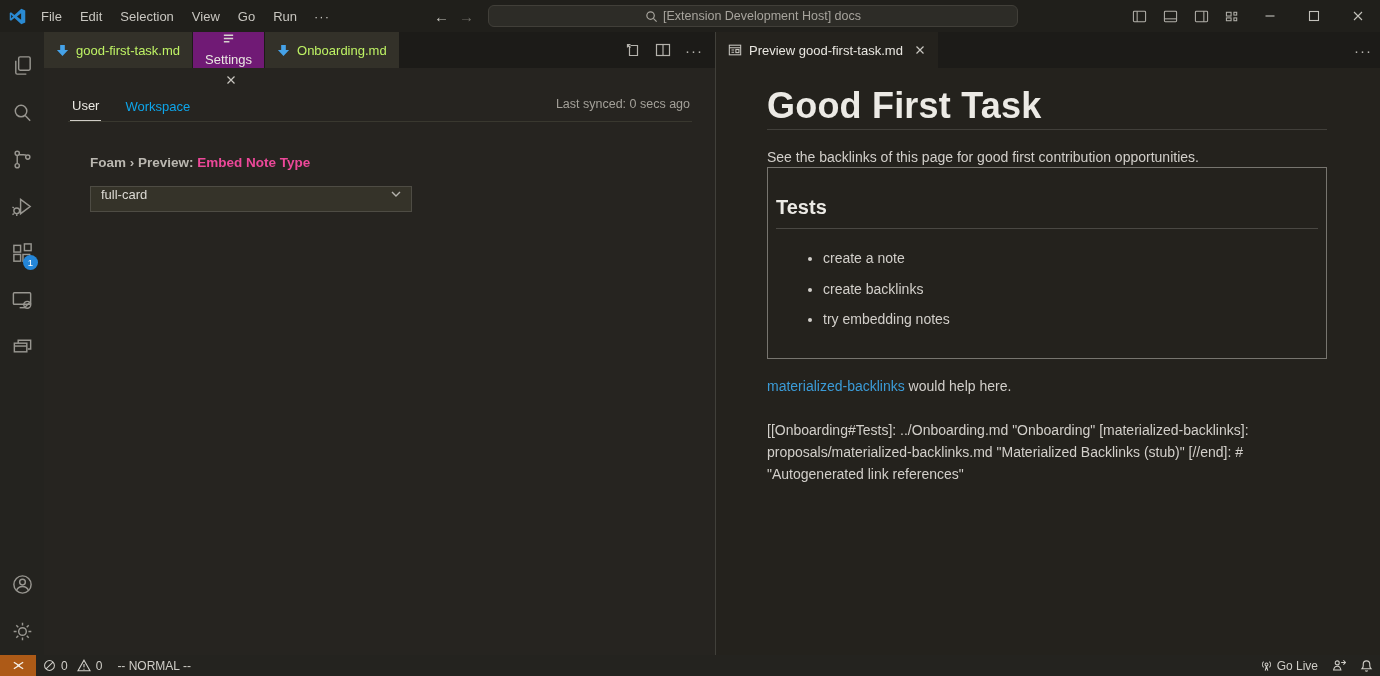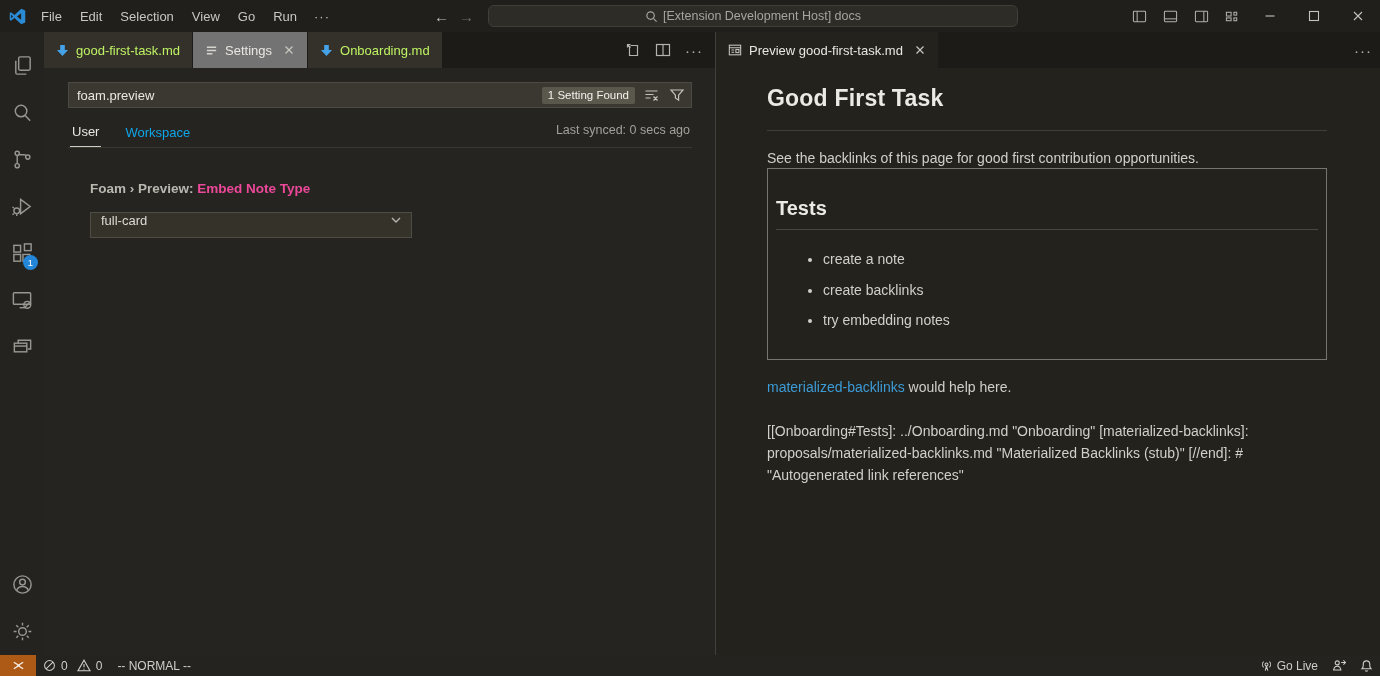--- a/index.html
+++ b/index.html
@@ -51,21 +51,21 @@
   .group-left { width:671px; flex:0 0 671px; display:flex; flex-direction:column; background:#262420; }
   .group-divider { width:1px; flex:0 0 1px; background:#41403a; }
   .group-right { flex:1 1 auto; display:flex; flex-direction:column; background:#24221d; }
 
   
   .tabstrip { height:36px; flex:0 0 36px; background:#1c1b18; display:flex; align-items:stretch; }
   .tab {
     display:flex; align-items:center; gap:7px; padding:0 12px; font-size:13px;
     background:#333129; color:#bef264; border-right:1px solid #1c1b18; cursor:default;
   }
-  .tab.active-left { background:#737373; color:#e9e7e1; }
+  .tab.active-left { background:#701a75; color:#e9e7e1;flex-direction:column; }
   .tab.active-right { background:#24221d; color:#e9e7e1; }
   .tab-close { margin-left:4px; color:#c9c7c1; display:flex; align-items:center; }
   .editor-actions { margin-left:auto; display:flex; align-items:center; gap:14px; padding-right:12px; color:#b5b3ad; }
   .ellipsis { font-size:15px; letter-spacing:1px; color:#b5b3ad; }
 
   
   .settings-body { padding:14px 23px 0 24px; }
   .settings-search {
     height:26px; background:#3a3831; border:1px solid #4c4a42; display:flex; align-items:center;
     padding:0 6px 0 8px; font-size:13px; color:#e9e7e1;
@@ -84,21 +84,21 @@
   .select-box {
     margin-top:16px; width:322px; height:26px; background:#353329; border:1px solid #4e4c44;
     display:flex; padding:0 8px 0 10px; font-size:13px; color:#dddbd5; cursor:default;
   }
   .select-box .value { flex:1 1 auto; }
   .select-box .chev { color:#b5b3ad; }
 
   
   .preview-scroll { flex:1 1 auto; overflow:hidden; }
   .preview-content { padding:17px 57px 0 51px; font-size:14px; color:#d2cfca; }
-  .md-h1 { font-size:23px; font-weight:600; color:#eceae5; letter-spacing:0.2px; padding-bottom:18px; border-bottom:1px solid #413f3a; }
+  .md-h1 { font-size:36px; font-weight:600; color:#eceae5; letter-spacing:0.2px; padding-bottom:2px; border-bottom:1px solid #413f3a; }
   .md-p { margin-top:17px; line-height:1.45; }
   .md-card { border:1px solid #77756f; padding:28px 8px 20px; }
   .md-h2 { font-size:20px; font-weight:600; color:#eceae5; padding:0 0 9px 0; border-bottom:1px solid #4a4843; }
   .md-card ul { margin-top:18px; padding-left:47px; }
   .md-card li { margin-bottom:8px; line-height:1.6; }
   .md-link { color:#3b9bd7; cursor:pointer; }
   .md-refs { margin-top:22px; line-height:22px; width:560px; }
 
   
   .statusbar {
@@ -304,34 +304,20 @@
             <svg width="16" height="16" viewBox="0 0 16 16" fill="none" stroke="currentColor" stroke-width="1.2">
                 <rect x="1.5" y="2.5" width="13" height="11"></rect>
                 <path d="M8 2.5v11"></path>
               </svg>
           </span>
           <span class="ellipsis">···</span>
         </div>
       </div>
 
       <div class="settings-body">
-        <div class="settings-search">
-          <span class="query">foam.preview</span>
-          <span class="result-badge">1 Setting Found</span>
-          <span class="search-icon-btn">
-            <svg width="16" height="16" viewBox="0 0 16 16" fill="none" stroke="currentColor" stroke-width="1.2">
-                <path d="M1.5 4h12M1.5 7.5h8M1.5 11h5M9.5 9.5l4 4M13.5 9.5l-4 4"></path>
-              </svg>
-          </span>
-          <span class="search-icon-btn">
-            <svg width="16" height="16" viewBox="0 0 16 16" fill="none" stroke="currentColor" stroke-width="1.2">
-                <path d="M2 3h12L9.6 8.2v5L6.4 11V8.2z"></path>
-              </svg>
-          </span>
-        </div>
 
         <div class="scope-row">
           <span class="scope-tab active">User</span>
           <span class="scope-tab">Workspace</span>
           <span class="last-synced">Last synced: 0 secs ago</span>
         </div>
 
         <div class="setting-item">
           <div class="setting-title">
             <span class="setting-category">Foam › Preview: </span><span class="setting-label">Embed Note Type</span>

